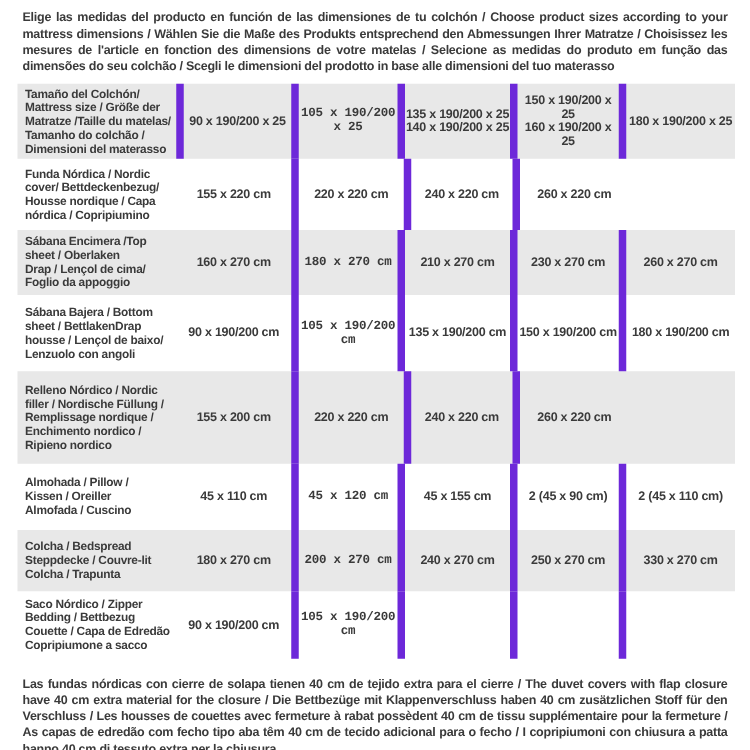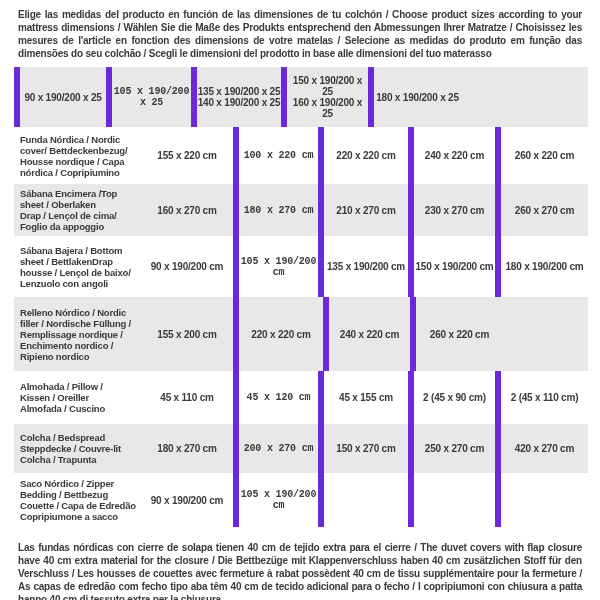--- a/index.html
+++ b/index.html
@@ -62,36 +62,40 @@
 </head>
 <body>
 
 <div>
 
   <p class="intro">Elige las medidas del producto en función de las dimensiones de tu colchón / Choose product sizes according to your mattress dimensions / Wählen Sie die Maße des Produkts entsprechend den Abmessungen Ihrer Matratze / Choisissez les mesures de l'article en fonction des dimensions de votre matelas / Selecione as medidas do produto em função das dimensões do seu colchão / Scegli le dimensioni del prodotto in base alle dimensioni del tuo materasso</p>
 
   <div class="sizetable">
 
     <div class="row shade h-header">
+      <div class="cell label">Tamaño del Colchón/
+Mattress size / Größe der
+Matratze /Taille du matelas/
+Tamanho do colchão /
+Dimensioni del materasso</div>
       <div class="cell val c2">90 x 190/200 x 25</div>
       <div class="cell val c3">105 x 190/200 x 25</div>
       <div class="cell val c4">135 x 190/200 x 25
 140 x 190/200 x 25</div>
       <div class="cell val c5">150 x 190/200 x 25
 160 x 190/200 x 25</div>
       <div class="cell val c6">180 x 190/200 x 25</div>
     </div>
 
     <div class="row body h-funda">
       <div class="cell label">Funda Nórdica /  Nordic
 cover/ Bettdeckenbezug/
 Housse nordique  / Capa
 nórdica / Copripiumino</div>
       <div class="cell val c2">155 x 220 cm</div>
-      <div class="cell val c3">100 x 220 cm</div>
       <div class="cell val c4">220 x 220 cm</div>
       <div class="cell val c5">240 x 220 cm</div>
       <div class="cell val c6">260 x 220 cm</div>
     </div>
 
     <div class="row body shade h-encimera">
       <div class="cell label">Sábana Encimera /Top
 sheet / Oberlaken
 Drap / Lençol de cima/
 Foglio da appoggio</div>
@@ -136,23 +140,23 @@
       <div class="cell val c5">2 (45 x 90 cm)</div>
       <div class="cell val c6">2 (45 x 110 cm)</div>
     </div>
 
     <div class="row body shade h-colcha">
       <div class="cell label">Colcha / Bedspread
 Steppdecke / Couvre-lit
 Colcha / Trapunta</div>
       <div class="cell val c2">180 x 270 cm</div>
       <div class="cell val c3">200 x 270 cm</div>
-      <div class="cell val c4">150 x 270 cm</div>
+      <div class="cell val c4">240 x 270 cm</div>
       <div class="cell val c5">250 x 270 cm</div>
-      <div class="cell val c6">420 x 270 cm</div>
+      <div class="cell val c6">330 x 270 cm</div>
     </div>
 
     <div class="row body h-saco">
       <div class="cell label">Saco Nórdico / Zipper
 Bedding / Bettbezug
 Couette  / Capa de Edredão
 Copripiumone a sacco</div>
       <div class="cell val c2">90 x 190/200 cm</div>
       <div class="cell val c3">105 x 190/200 cm</div>
       <div class="cell val c4"></div>

